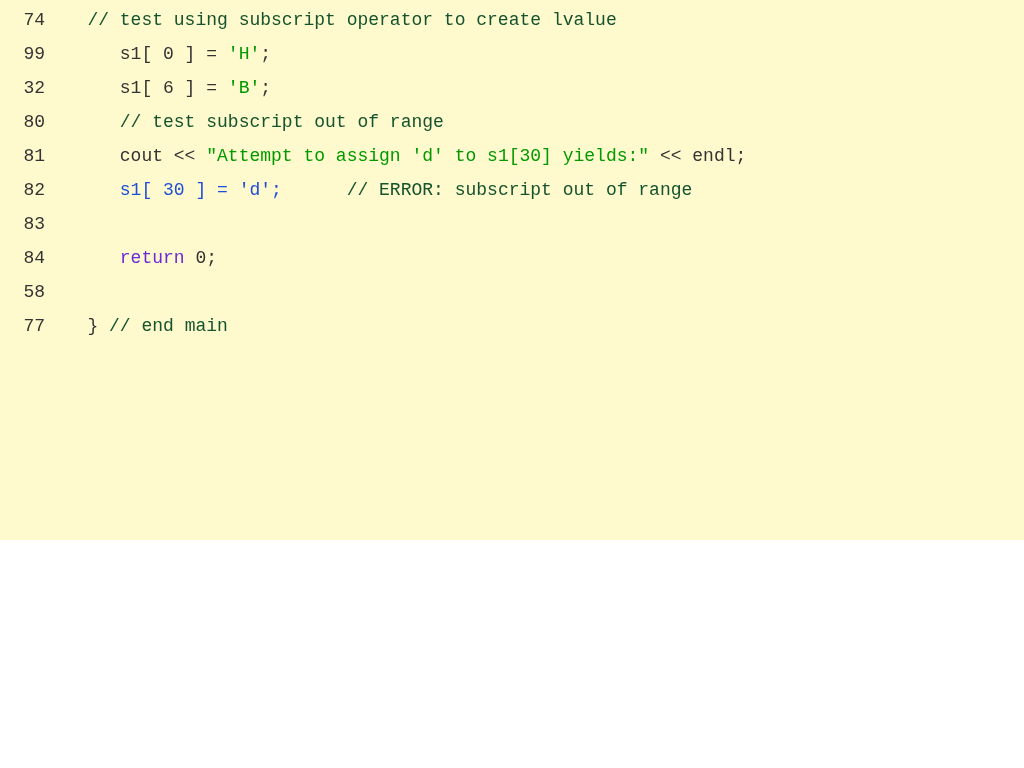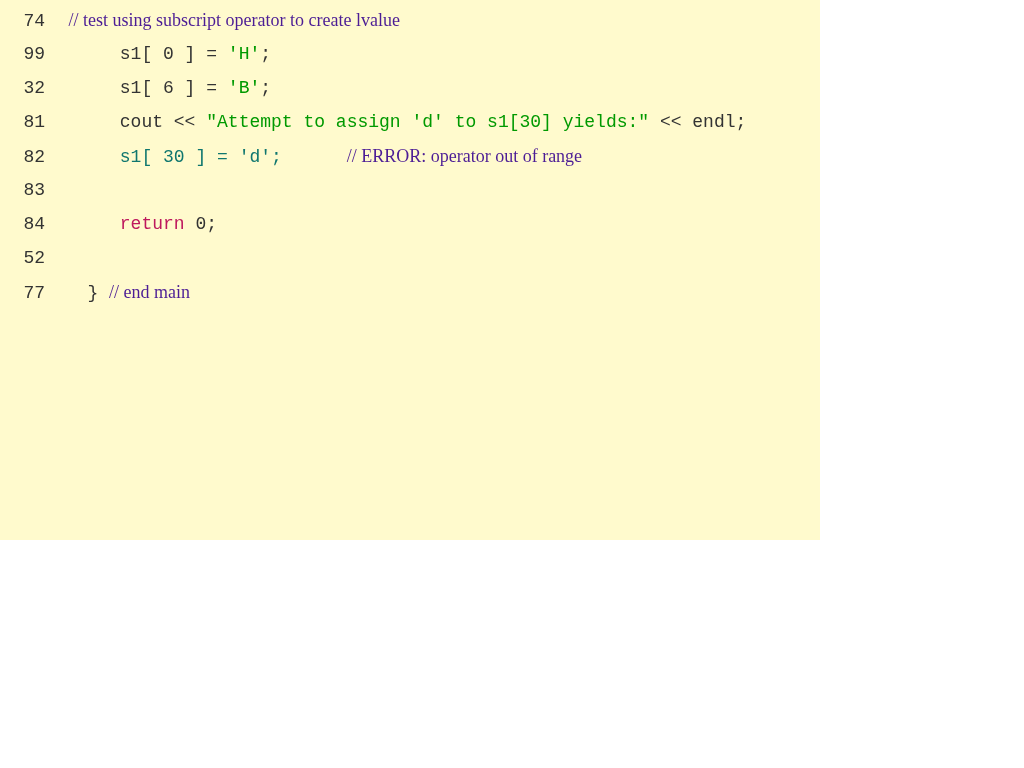--- a/index.html
+++ b/index.html
@@ -9,21 +9,21 @@
     }
 
     body {
       background-color: #ffffff;
       font-family: 'Courier New', Courier, monospace;
       font-size: 18px;
     }
 
     .code-panel {
       background-color: #fffacd;
-      width: 820px;
+      width: 1024px;
       min-height: 540px;
       padding: 8px 0;
     }
 
     .code-line {
       display: flex;
       align-items: baseline;
       min-height: 34px;
       padding: 2px 0;
     }
@@ -38,24 +38,24 @@
       user-select: none;
     }
 
     .line-content {
       flex: 1;
       white-space: pre;
     }
 
     
     .c-default { color: #333333; }
-    .c-comment { color: #4c1d95; font-style: normal; font-family: Liberation Serif, serif; }
-    .c-keyword { color: #be185d; }
+    .c-comment { color: #14532d; font-style: normal; }
+    .c-keyword { color: #6d28d9; }
     .c-string { color: #009900; }
-    .c-red { color: #0f766e; }
+    .c-red { color: #1d4ed8; }
 
     .bottom-area {
       background-color: #ffffff;
       height: 228px;
     }
   </style>
 </head>
 <body>
 
 <div class="code-panel">
@@ -71,43 +71,47 @@
   </div>
 
   <div class="code-line">
     <span class="line-number">32</span>
     <span class="line-content"><span class="c-default">      s1[ 6 ] = </span><span class="c-string">'B'</span><span class="c-default">;</span></span>
   </div>
 
 
 
 
+  <div class="code-line">
+    <span class="line-number">80</span>
+    <span class="line-content"><span class="c-comment">      // test subscript out of range</span></span>
+  </div>
 
   <div class="code-line">
     <span class="line-number">81</span>
     <span class="line-content"><span class="c-default">      cout &lt;&lt; </span><span class="c-string">"Attempt to assign 'd' to s1[30] yields:"</span><span class="c-default"> &lt;&lt; endl;</span></span>
   </div>
 
   <div class="code-line">
     <span class="line-number">82</span>
-    <span class="line-content"><span class="c-red">      s1[ 30 ] = 'd';</span><span class="c-default">      </span><span class="c-comment">// ERROR: operator out of range</span></span>
+    <span class="line-content"><span class="c-red">      s1[ 30 ] = 'd';</span><span class="c-default">      </span><span class="c-comment">// ERROR: subscript out of range</span></span>
   </div>
 
   <div class="code-line">
     <span class="line-number">83</span>
     <span class="line-content"> </span>
   </div>
 
   <div class="code-line">
     <span class="line-number">84</span>
     <span class="line-content"><span class="c-default">      </span><span class="c-keyword">return</span><span class="c-default"> 0;</span></span>
   </div>
 
   <div class="code-line">
-    <span class="line-number">52</span>
+    <span class="line-number">58</span>
     <span class="line-content"> </span>
   </div>
 
   <div class="code-line">
     <span class="line-number">77</span>
     <span class="line-content"><span class="c-default">   } </span><span class="c-comment">// end main</span></span>
   </div>
 
 </div>
 

